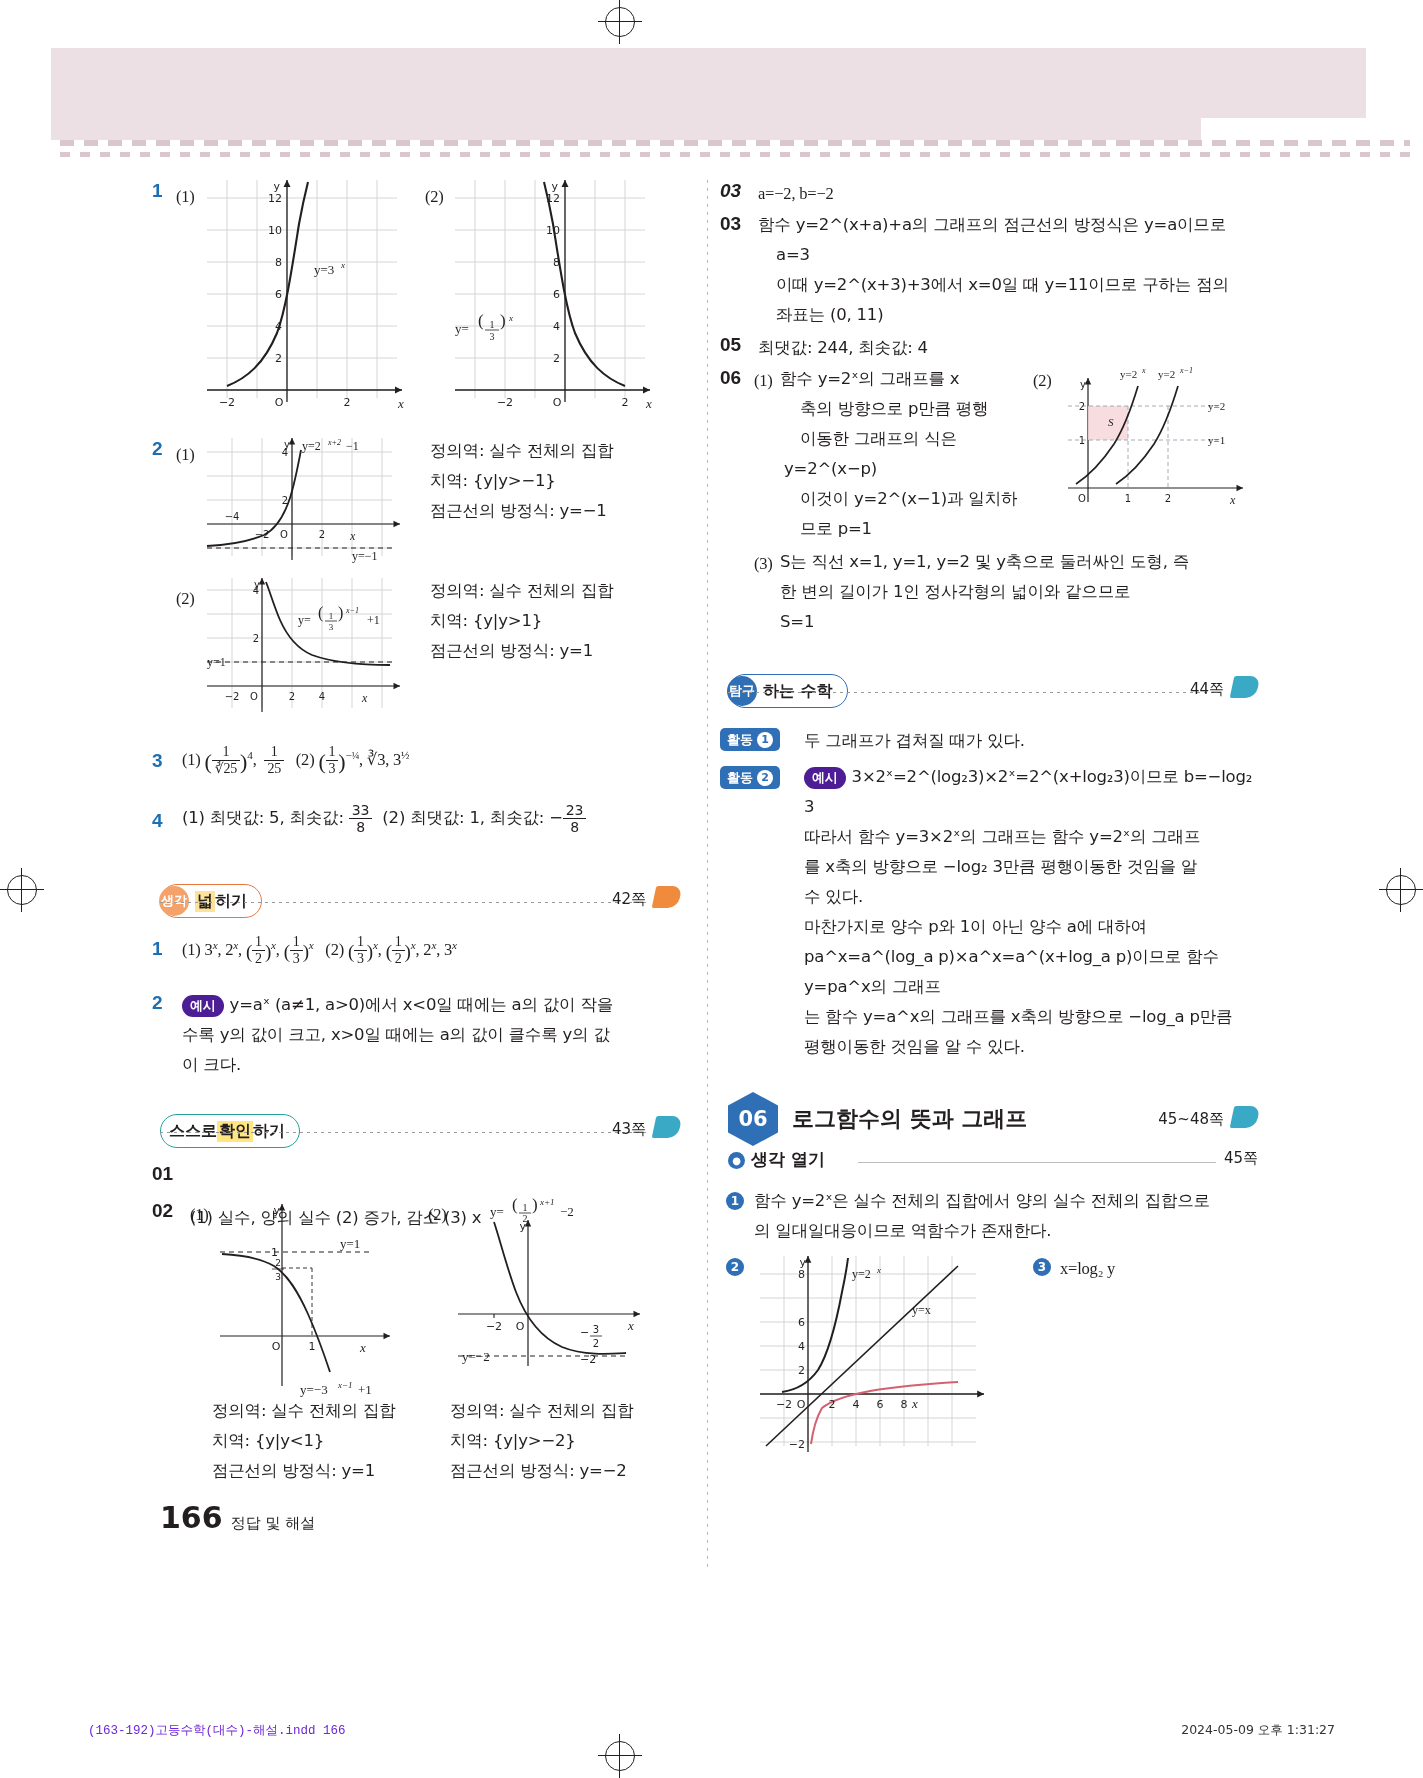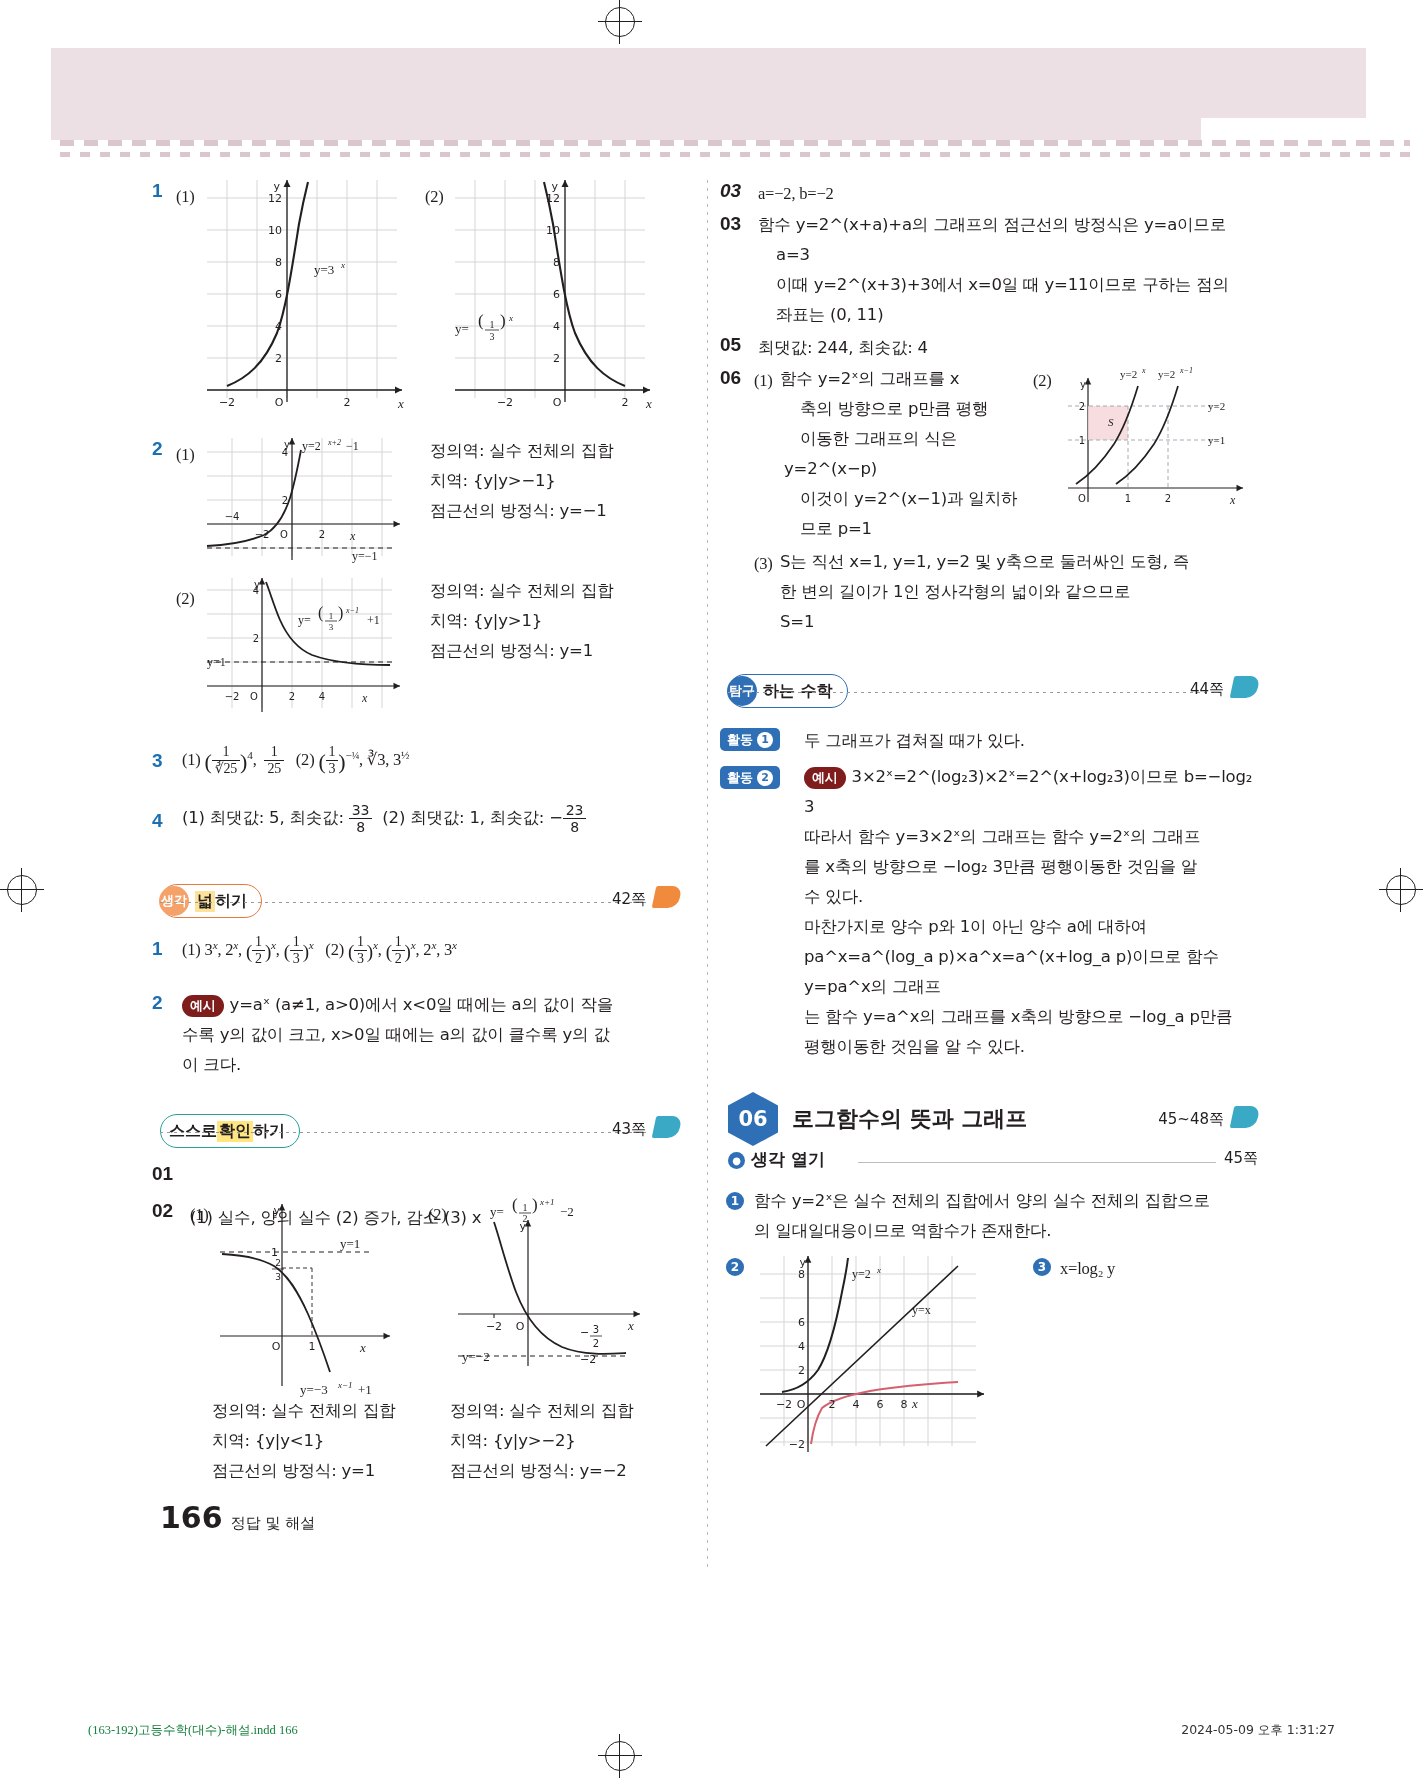--- a/index.html
+++ b/index.html
@@ -63,29 +63,29 @@
      background:#2f6fb5;color:#fff;font-size:10px;vertical-align:1px;margin-right:6px;}
   .subhdr{position:relative;height:30px;font-family:"DejaVu Sans",sans-serif;font-size:17px;font-weight:bold;}
   .subhdr .rule{position:absolute;left:130px;right:0;top:14px;height:1px;background:#bdbdbd;}
   .subhdr .pg{position:absolute;right:0;top:1px;background:#fff;padding-left:8px;font-weight:normal;font-size:15px;}
 
   .badge{display:inline-flex;align-items:center;justify-content:center;height:23px;padding:0 7px;border-radius:5px;
      background:#2f6fb5;color:#fff;font-family:"DejaVu Sans",sans-serif;font-size:13px;font-weight:bold;margin-right:7px;}
   .badge .cnum{display:inline-flex;align-items:center;justify-content:center;width:16px;height:16px;border-radius:50%;
      background:#fff;color:#2f6fb5;margin-left:4px;font-size:11px;}
   .ex{display:inline-flex;align-items:center;justify-content:center;height:22px;padding:0 8px;border-radius:11px;
-     background:#7f1d1d;color:#fff;font-family:"DejaVu Sans",sans-serif;font-size:13px;font-weight:bold;margin-right:6px;}
+     background:#4c1d95;color:#fff;font-family:"DejaVu Sans",sans-serif;font-size:13px;font-weight:bold;margin-right:6px;}
   .circnum{display:inline-flex;align-items:center;justify-content:center;width:18px;height:18px;border-radius:50%;
      background:#2f6fb5;color:#fff;font-family:"DejaVu Sans",sans-serif;font-size:12px;font-weight:bold;}
 
   
   .folio{position:absolute;left:160px;top:1500px;font-family:"DejaVu Sans",sans-serif;}
   .folio .n{font-size:30px;font-weight:bold;}
   .folio .t{font-size:15px;margin-left:8px;}
-  .footl{position:absolute;left:88px;top:1722px;font-family:Liberation Serif, serif;font-size:12.5px;color:#15803d;}
+  .footl{position:absolute;left:88px;top:1722px;font-family:Liberation Mono, monospace;font-size:12.5px;color:#6d28d9;}
   .footr{position:absolute;right:88px;top:1722px;font-family:"DejaVu Sans",sans-serif;font-size:12.5px;color:#333;}
 
   svg{display:block;}
 </style>
 </head>
 <body>
 
 <div class="page">
 
   <div class="regmark" style="left:598px;top:0px;">

